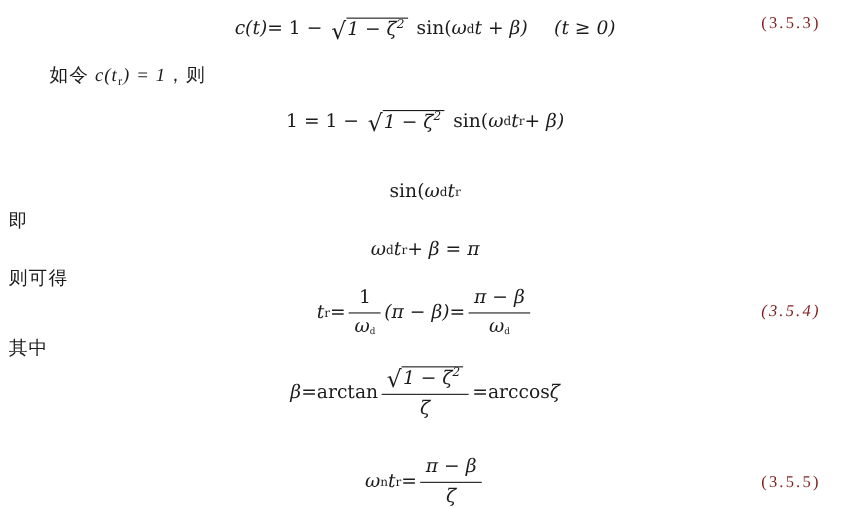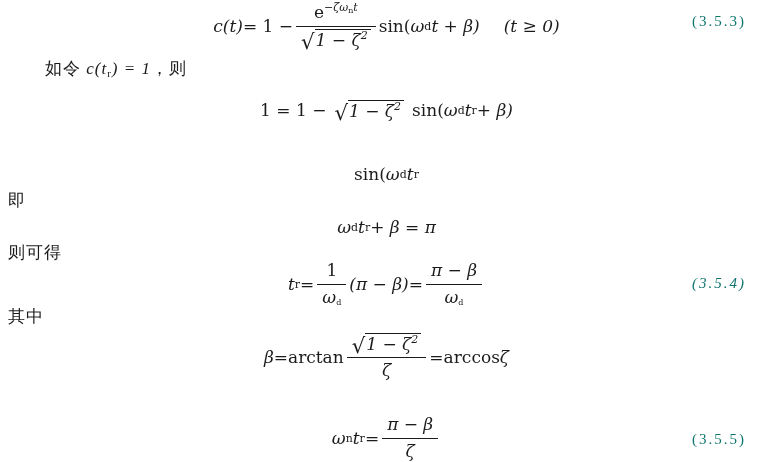--- a/index.html
+++ b/index.html
@@ -43,34 +43,33 @@
   .frac .den { display: block; padding: 2px 5px 0; }
   .sqrt { display: inline-block; white-space: nowrap; }
   .rad  { display: inline-block; font-size: 1.25em; line-height: 0.8; vertical-align: -3px; font-style: normal; }
   .sqrtbar { border-top: 1.3px solid currentColor; padding: 0 3px 0 1px; }
   .eqnum {
     position: absolute;
     right: 27px;
     font-family: "Liberation Serif", serif;
     font-size: 15px;
     letter-spacing: 2px;
-    color: #0f766e;
+    color: #7f1d1d;
   }
   .gap { display: inline-block; width: 24px; }
 </style>
 </head>
 <body>
 
 <div class="page">
 
   <div class="mline" style="top:1px;height:50px;">
     <span class="it">c(t)</span>
     <span class="rm"> = 1 − </span>
     <span class="frac">
-      <span class="num"><span class="rm">e</span><span class="sup"><span>−ζω</span><span class="ssub">n</span><span class="it">t</span></span></span>
       <span class="den"><span class="sqrt"><span class="rad">√</span><span class="sqrtbar"><span class="it">1 − ζ</span><span class="sup">2</span></span></span></span>
     </span>
     <span class="rm">sin(</span>
     <span class="it">ω</span>
     <span class="sub">d</span>
     <span class="it">t + β)</span>
     <span class="gap"></span>
     <span class="it">(t ≥ 0)</span>
   </div>
   <span class="eqnum" style="top:13px;">(3.5.3)</span>

